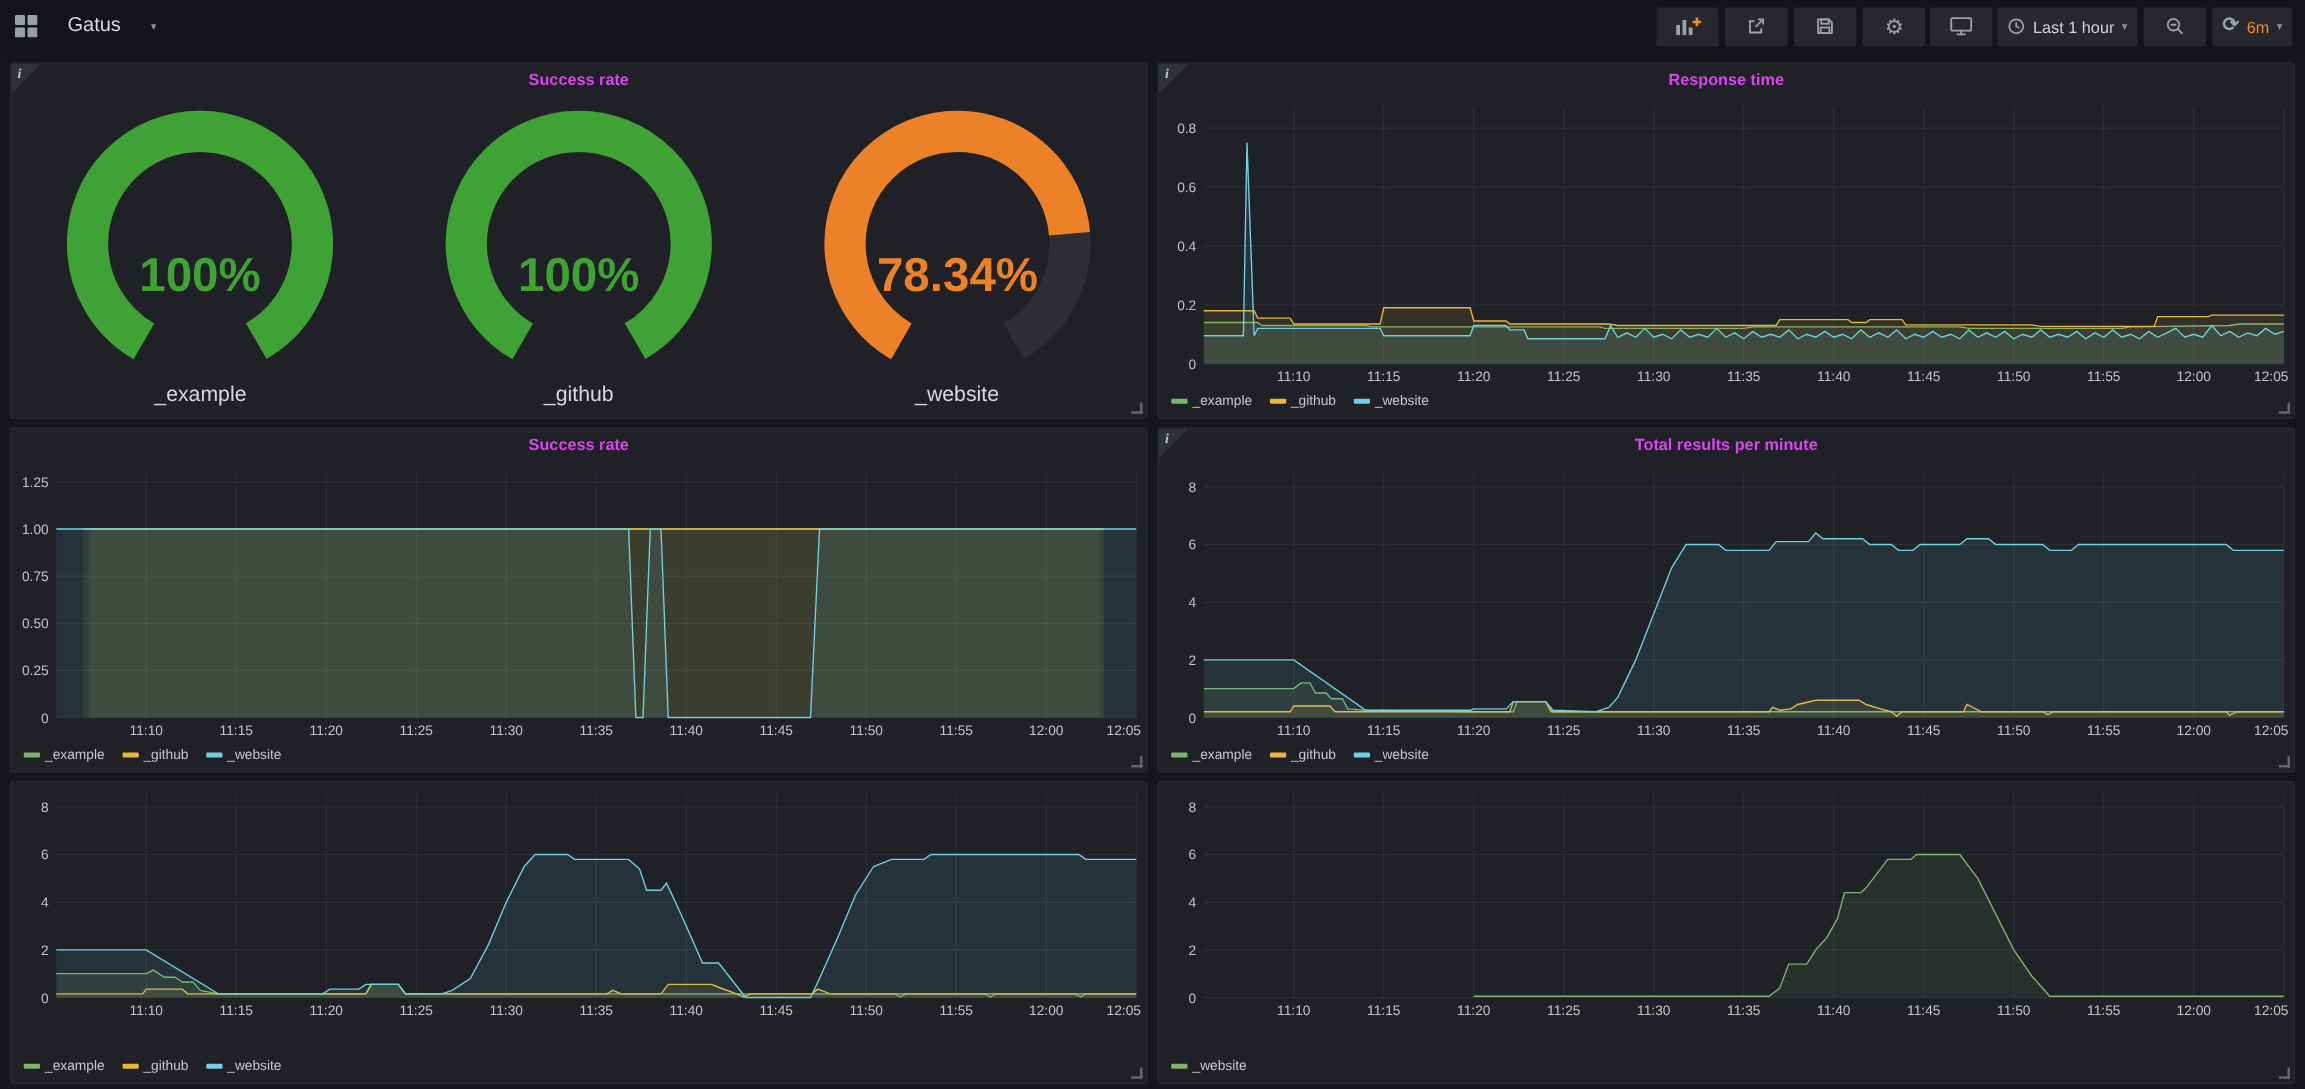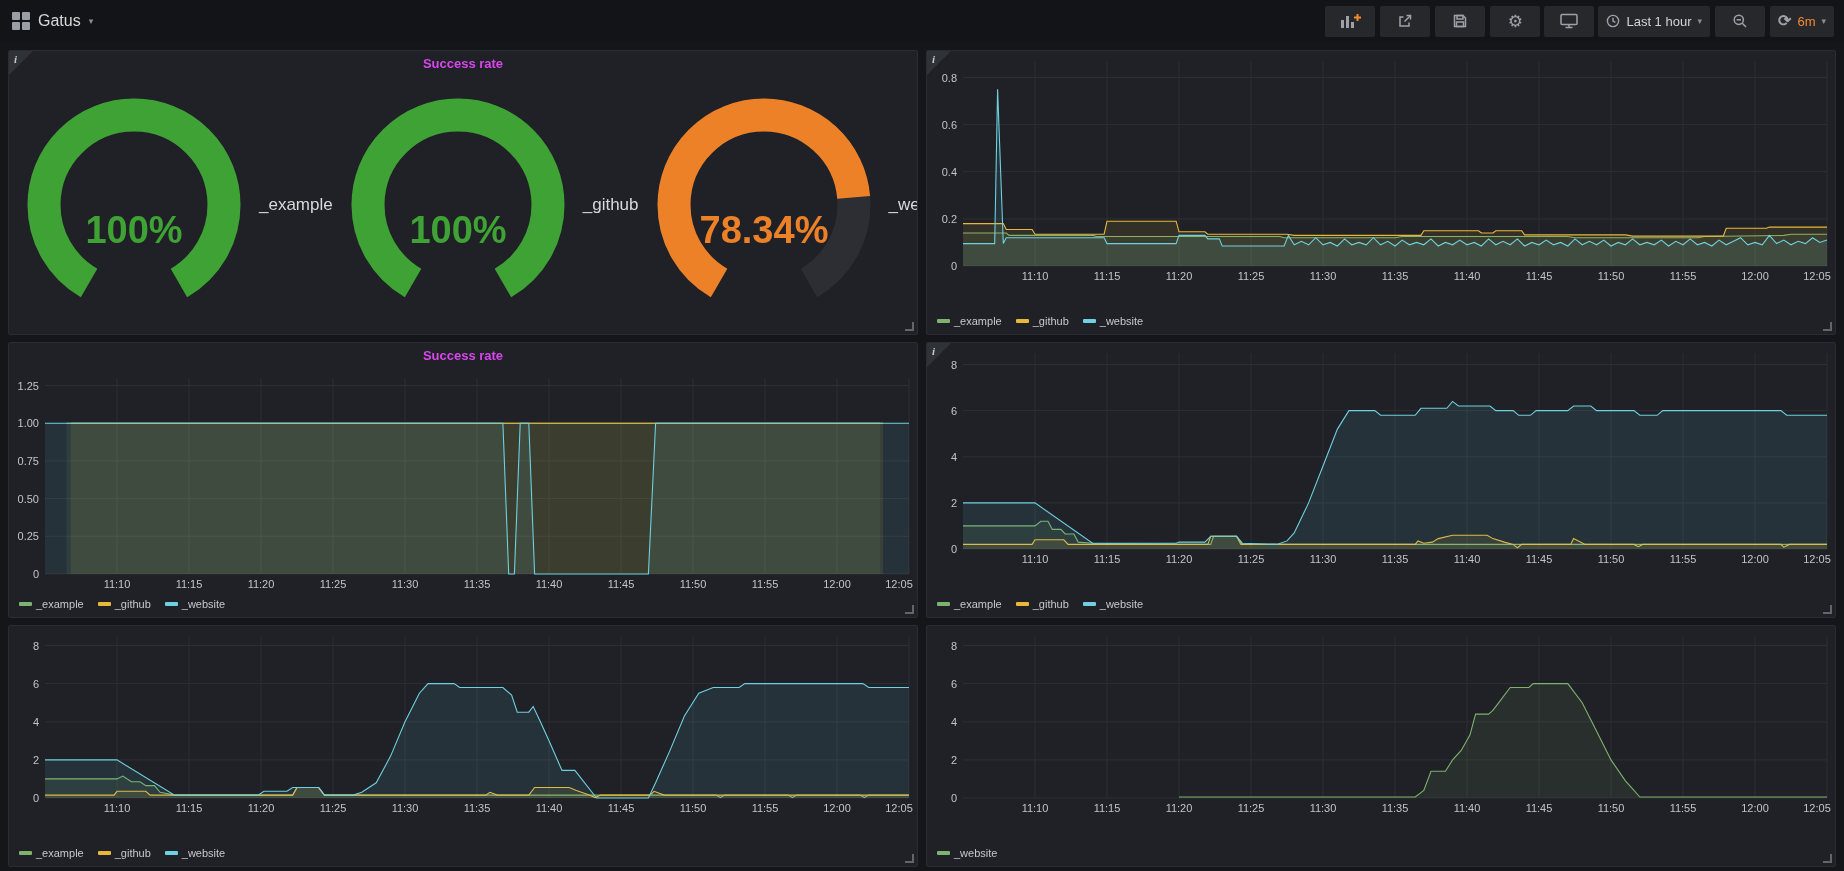--- a/index.html
+++ b/index.html
@@ -1,20 +1,20 @@
 <!DOCTYPE html>
 <html><head>
 <meta charset="utf-8">
 <style>
   html,body{margin:0;padding:0;width:1844px;height:871px;overflow:hidden;
     background:#141619;font-family:"Liberation Sans",sans-serif;}
   
   .navbar{height:42px;display:flex;align-items:center;justify-content:space-between;
     padding:0 10px 0 12px;background:#131417;}
-  .nav-left{display:flex;align-items:center;gap:8px;}
+  .nav-left{display:flex;align-items:center;gap:24px;}
   .nav-title{font-size:16px;color:#d8d9da;}
   .caret{font-size:9px;color:#8b8e92;line-height:1;}
   .nav-right{display:flex;align-items:center;}
   .nav-btn{height:31px;min-width:34px;padding:0 8px;background:#26282c;border-radius:2px;
     display:flex;align-items:center;justify-content:center;gap:6px;margin-left:5px;cursor:pointer;}
   .nav-btn.spaced{margin-left:4px;}
   .nav-btn .txt{font-size:13px;color:#d2d3d5;white-space:nowrap;}
   .nav-btn .accent{color:#f68a2e;}
   .uicon{color:#9ea1a6;line-height:1;}
   
@@ -31,21 +31,21 @@
     border-right:2px solid #63656a;border-bottom:2px solid #63656a;z-index:2;}
   
   .plot{flex:1;position:relative;min-height:0;}
   .plot svg{position:absolute;top:0;left:0;}
   .legend{flex:none;height:21px;display:flex;align-items:center;gap:14px;
     padding:0 0 3px 10px;font-size:11px;color:#c7c8ca;}
   .legend-item{display:flex;align-items:center;gap:4px;cursor:pointer;}
   .swatch{width:13px;height:4px;border-radius:1px;display:inline-block;}
   
   .gauges{flex:1;display:flex;align-items:center;justify-content:space-around;padding-bottom:2px;}
-  .gauge{display:flex;flex-direction:row;align-items:center;}
+  .gauge{display:flex;flex-direction:column;align-items:center;}
   .gauge-label{font-size:17px;color:#d8d9da;margin-top:1px;}
 </style>
 </head>
 <body>
 
 <div class="navbar">
   <div class="nav-left">
     <svg width="18" height="18" viewBox="0 0 18 18">
       <rect x="0" y="0" width="8" height="8" rx="1" fill="#9b9ea2"></rect>
       <rect x="10" y="0" width="8" height="8" rx="1" fill="#9b9ea2"></rect>
@@ -139,20 +139,21 @@
           <text class="gauge-value-text" x="125" y="150" text-anchor="middle" font-size="38" font-weight="bold" fill="#ed8128">78.34%</text>
         </svg>
         <div class="gauge-label">_website</div>
       </div>
     </div>
     <div class="resize-handle"></div>
   </section>
 
   <section class="panel">
     <div class="info-corner">i</div>
+    <div class="panel-title">Response time</div>
     <div class="plot">
         <svg width="908" height="234">
           <line x1="36" y1="215.0" x2="900" y2="215.0" stroke="#2d2f34"></line>
           <text x="30" y="219" fill="#c2c4c6" font-size="11" text-anchor="end">0</text>
           <line x1="36" y1="167.9" x2="900" y2="167.9" stroke="#2d2f34"></line>
           <text x="30" y="171.9" fill="#c2c4c6" font-size="11" text-anchor="end">0.2</text>
           <line x1="36" y1="120.7" x2="900" y2="120.7" stroke="#2d2f34"></line>
           <text x="30" y="124.7" fill="#c2c4c6" font-size="11" text-anchor="end">0.4</text>
           <line x1="36" y1="73.6" x2="900" y2="73.6" stroke="#2d2f34"></line>
           <text x="30" y="77.6" fill="#c2c4c6" font-size="11" text-anchor="end">0.6</text>
@@ -267,20 +268,21 @@
         <span class="legend-item">
           <span class="swatch" style="background: rgb(110, 208, 224);"></span>
           <span>_website</span>
         </span>
       </div>
     <div class="resize-handle"></div>
   </section>
 
   <section class="panel">
     <div class="info-corner">i</div>
+    <div class="panel-title">Total results per minute</div>
     <div class="plot">
         <svg width="908" height="225">
           <line x1="36" y1="206.0" x2="900" y2="206.0" stroke="#2d2f34"></line>
           <text x="30" y="210" fill="#c2c4c6" font-size="11" text-anchor="end">0</text>
           <line x1="36" y1="159.9" x2="900" y2="159.9" stroke="#2d2f34"></line>
           <text x="30" y="163.9" fill="#c2c4c6" font-size="11" text-anchor="end">2</text>
           <line x1="36" y1="113.8" x2="900" y2="113.8" stroke="#2d2f34"></line>
           <text x="30" y="117.8" fill="#c2c4c6" font-size="11" text-anchor="end">4</text>
           <line x1="36" y1="67.6" x2="900" y2="67.6" stroke="#2d2f34"></line>
           <text x="30" y="71.6" fill="#c2c4c6" font-size="11" text-anchor="end">6</text>

